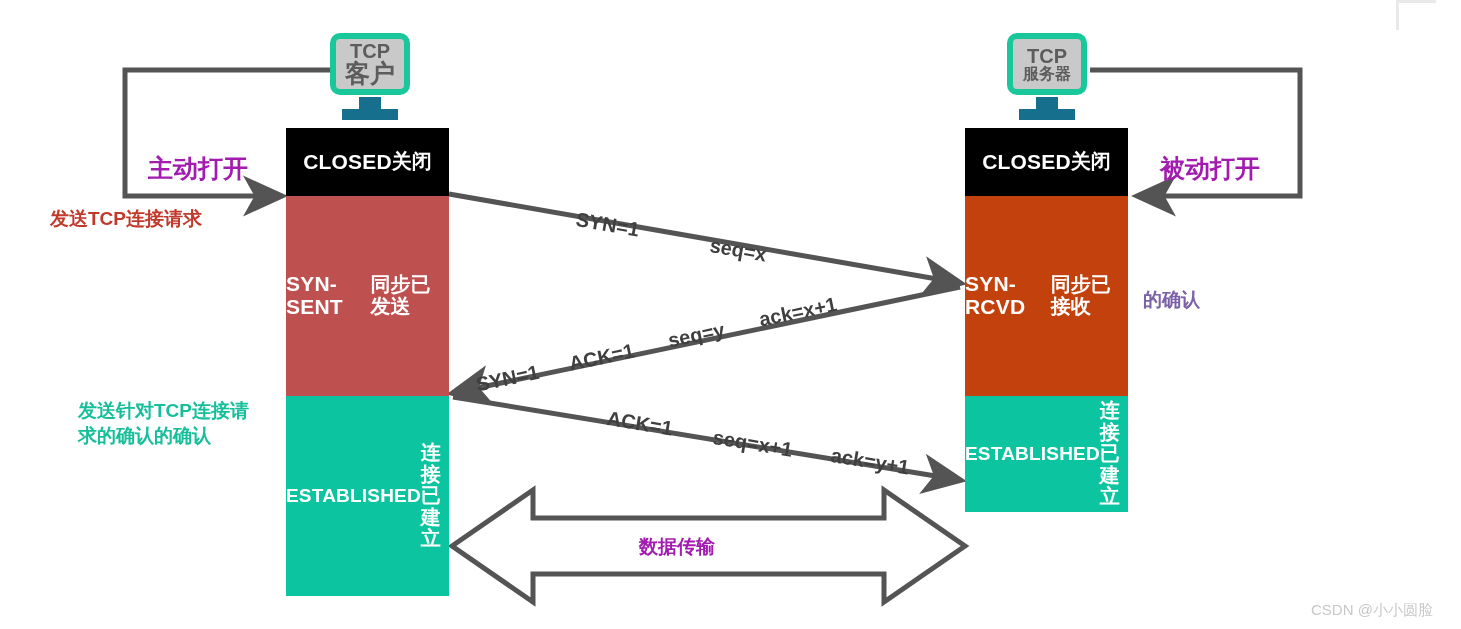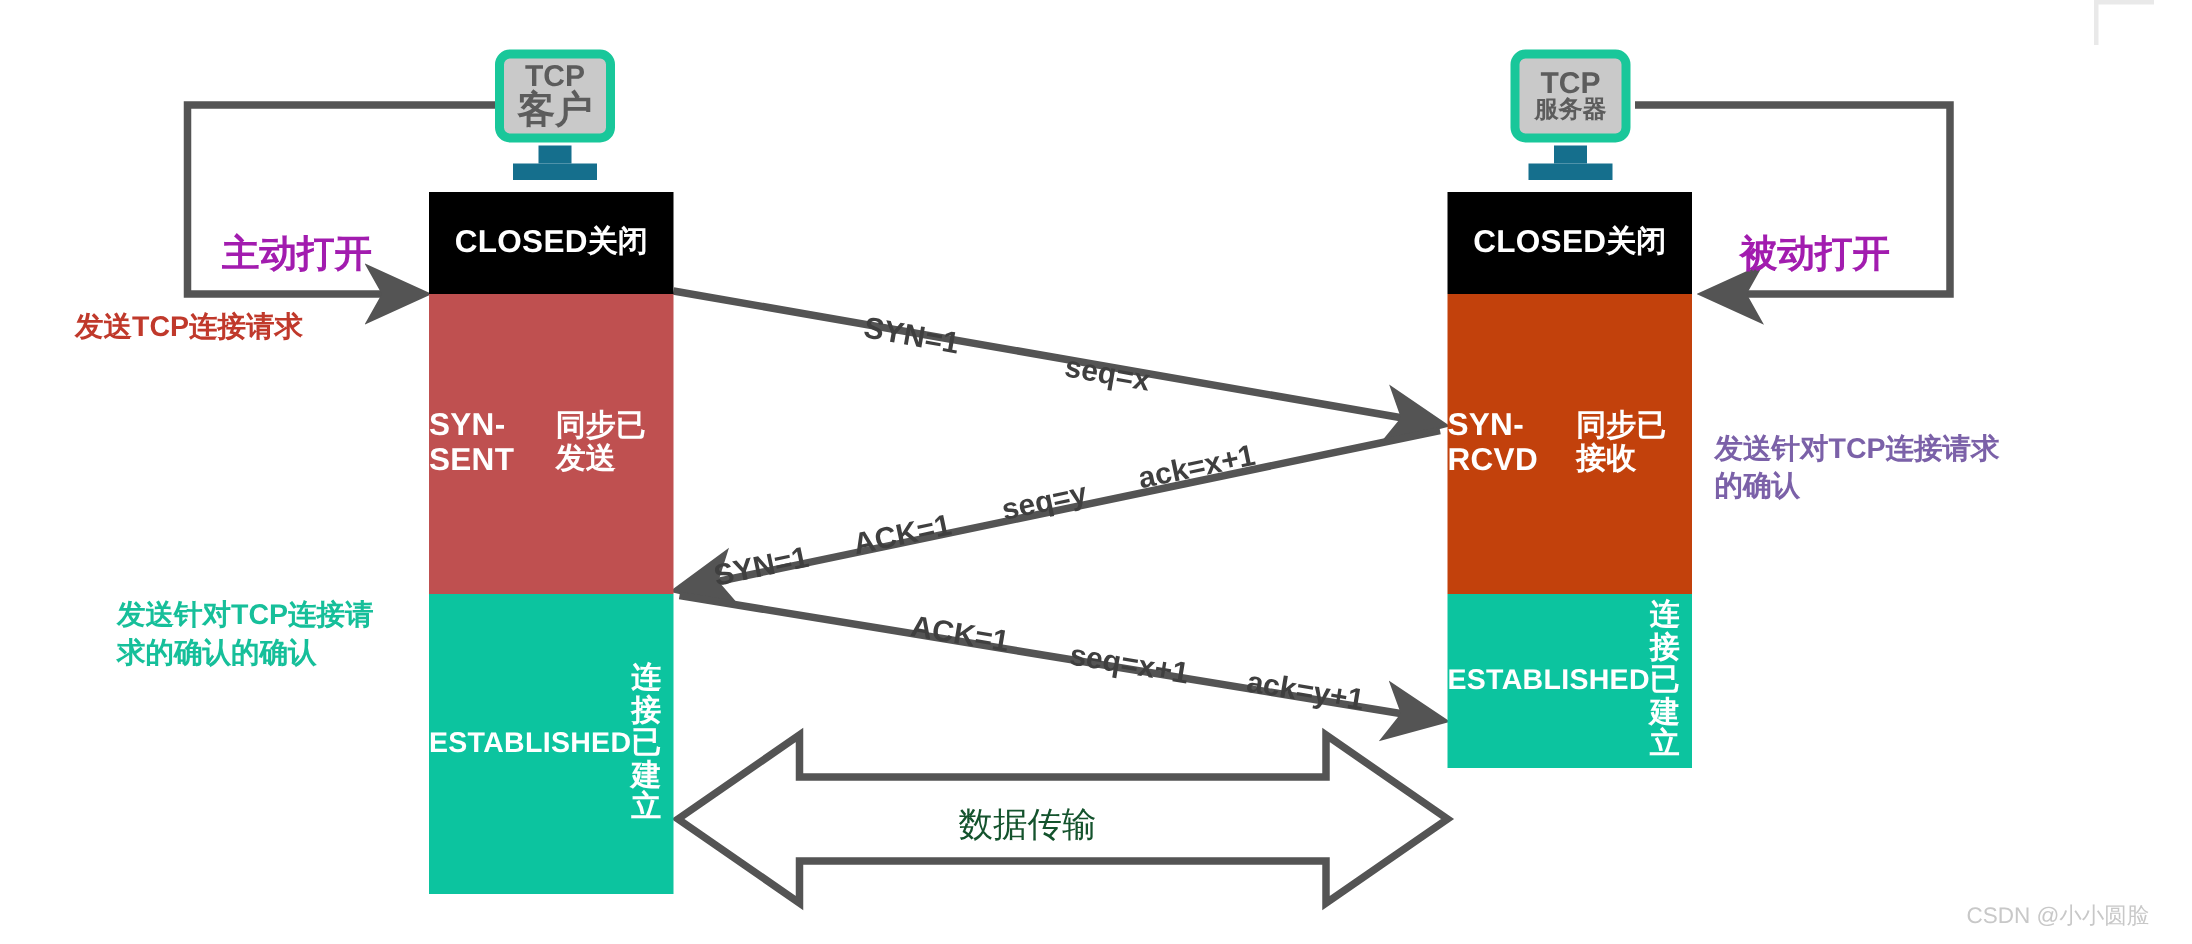--- a/index.html
+++ b/index.html
@@ -120,23 +120,23 @@
     font-weight: bold;
     color: #3f3f3f;
     white-space: nowrap;
     transform-origin: 0 0;
     font-style: normal;
   }
 
   
   .datalabel {
     position: absolute;
-    font-size: 23px;
-    font-weight: normal;
-    color: #14532d;
+    font-size: 19px;
+    font-weight: bold;
+    color: #a21caf;
     white-space: nowrap;
   }
 
   
   .watermark {
     position: absolute;
     font-size: 15px;
     color: #c8c8c8;
     white-space: nowrap;
   }
@@ -222,21 +222,20 @@
   <div class="open-label" style="left:148px; top:152px;">主动打开</div>
   <div class="open-label" style="left:1160px; top:152px;">被动打开</div>
 
   <div class="note red" style="left:50px; top:207px;">发送TCP连接请求</div>
   <div class="note teal" style="left:50px; top:399px; width:230px;margin-left:28px;">
     <div>发送针对TCP连接请</div>
     <div>求的确认的确认</div>
   </div>
 
   <div class="note purple" style="left:1143px; top:288px; width:300px;">
-    <div>发送针对TCP连接请求</div>
     <div>的确认</div>
   </div>
 
   <div class="alabel" style="left:578px; top:208px; transform:rotate(9.9deg);">SYN=1</div>
   <div class="alabel" style="left:712px; top:234px; transform:rotate(9.9deg);">seq=x</div>
 
   <div class="alabel" style="left:474px; top:374px; transform:rotate(-11.8deg);">SYN=1</div>
   <div class="alabel" style="left:567px; top:353px; transform:rotate(-11.8deg);">ACK=1</div>
   <div class="alabel" style="left:666px; top:330px; transform:rotate(-11.8deg);">seq=y</div>
   <div class="alabel" style="left:757px; top:309px; transform:rotate(-11.8deg);">ack=x+1</div>

